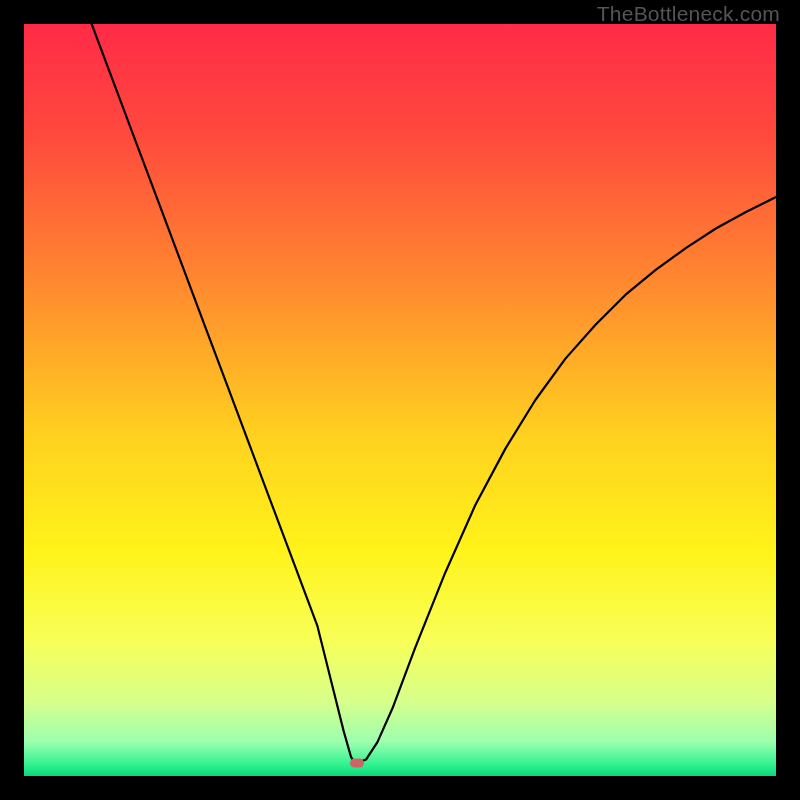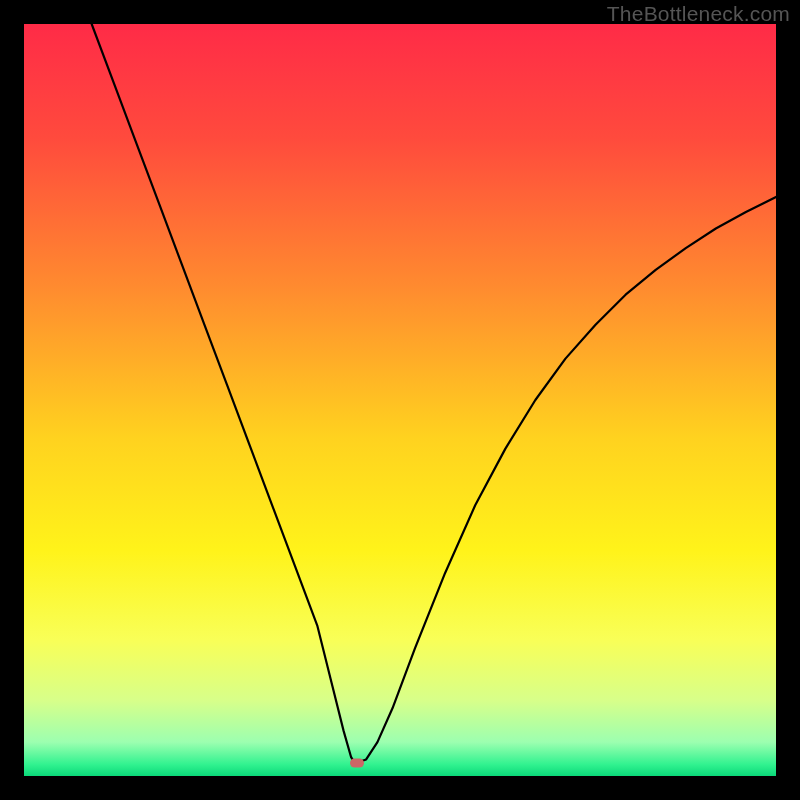--- a/index.html
+++ b/index.html
@@ -22,21 +22,21 @@
   .plot-area {
     position: absolute;
     left: 0;
     top: 0;
     width: 752px;
     height: 752px;
   }
   .watermark {
     position: absolute;
     top: 2px;
-    right: 10px;
+    right: 20px;
     color: #555;
     font-size: 21px;
     letter-spacing: 0.2px;
     font-weight: 400;
     font-family: Arial, Helvetica, sans-serif;
   }
   .marker {
     position: absolute;
     width: 14px;
     height: 9px;

